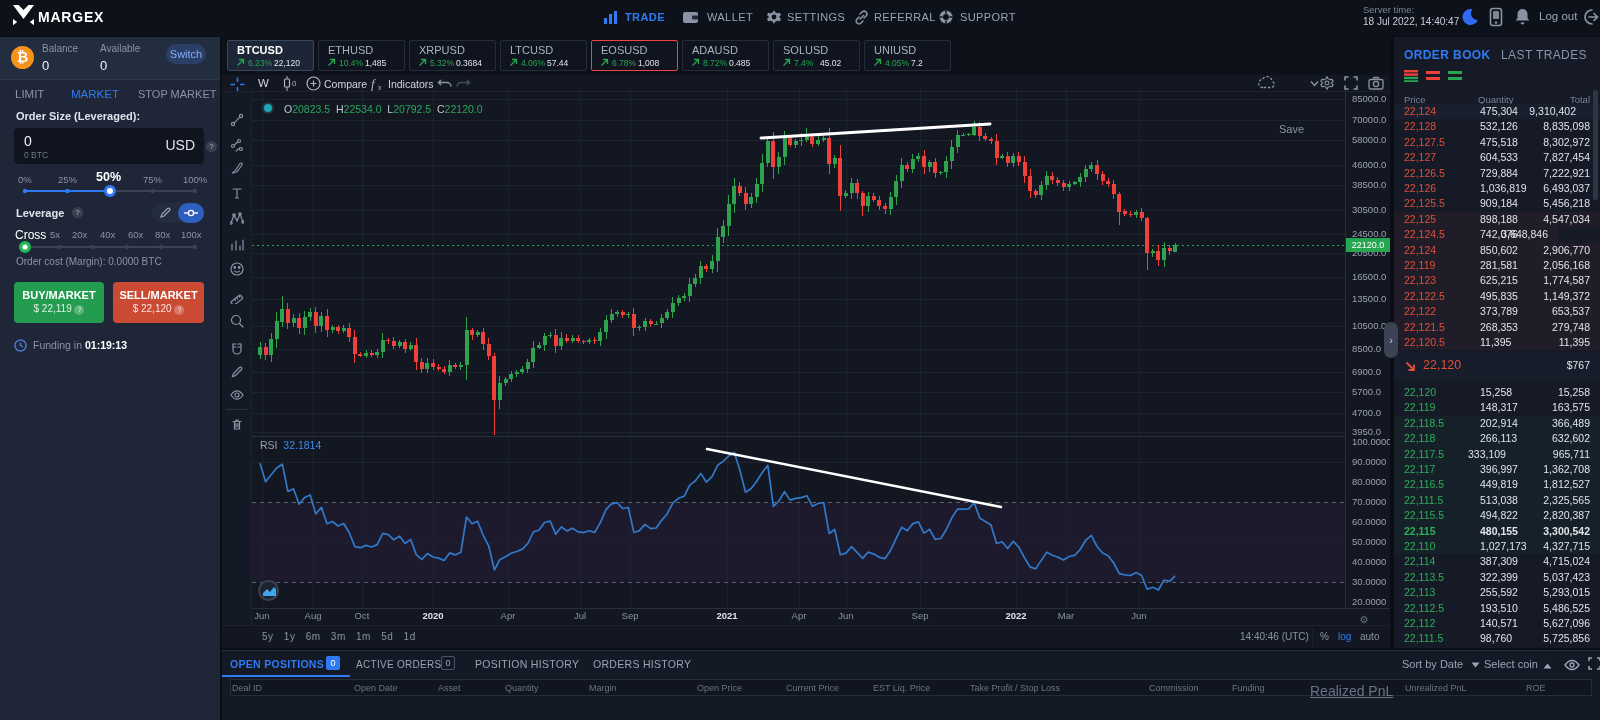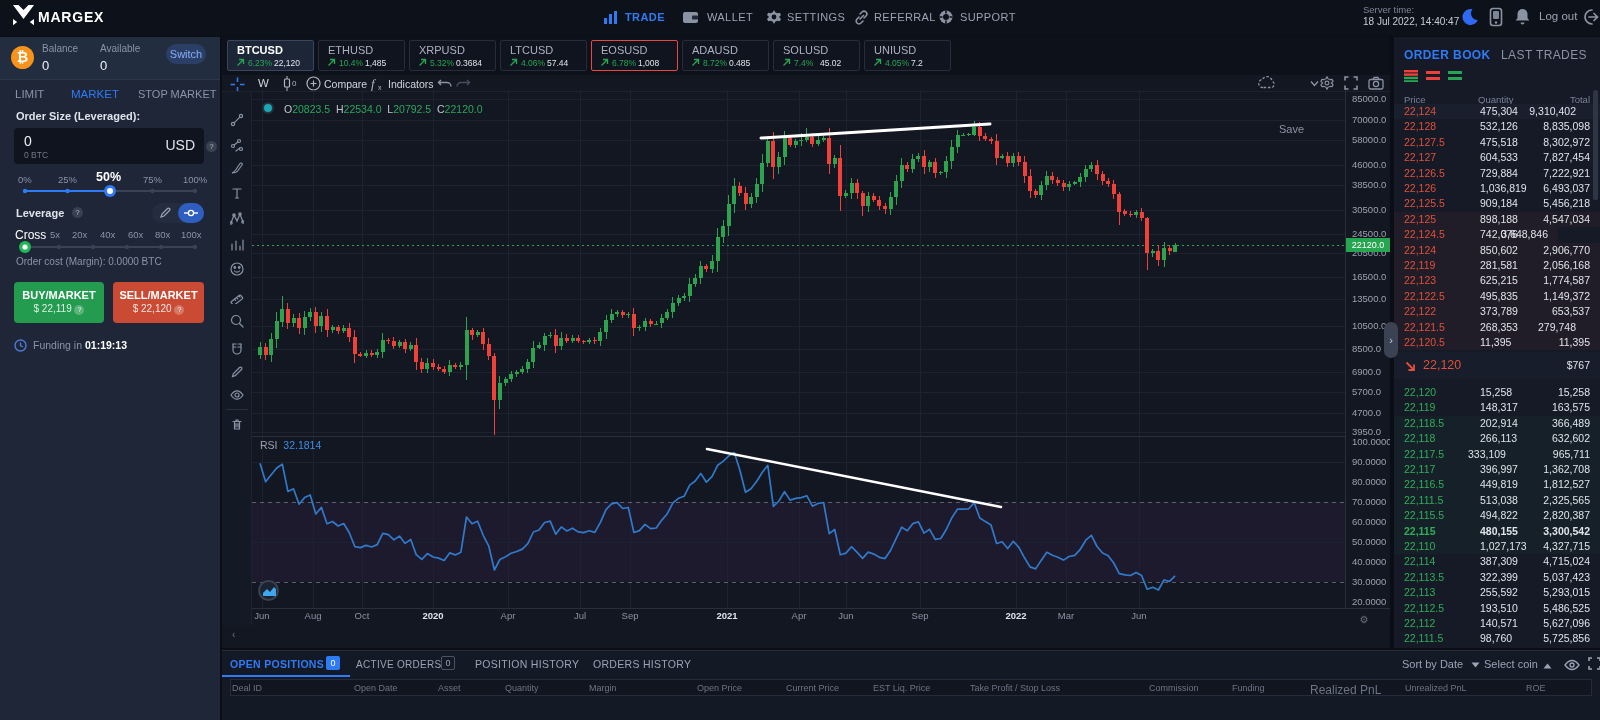--- a/index.html
+++ b/index.html
@@ -772,20 +772,28 @@
 <text x="1112" y="533" fill="#6a7280" font-size="10" text-anchor="middle" font-family="Liberation Sans, sans-serif">⚙</text>
 </svg>
 
 <div class="abs" style="left:40px;top:27px;width:12px;height:12px;border-radius:50%;background:#1ba7b5;border:2px solid #25323f;"></div>
 <div class="abs" style="left:62px;top:28px;font-size:10.5px;color:#c0c6d2;">O<span style="color:#2aa65c;">20823.5</span>&nbsp; H<span style="color:#2aa65c;">22534.0</span>&nbsp; L<span style="color:#2aa65c;">20792.5</span>&nbsp; C<span style="color:#2aa65c;">22120.0</span></div>
 <div class="abs" style="left:38px;top:364px;font-size:10.5px;color:#9aa0b0;">RSI &nbsp;<span style="color:#3d8ee8;">32.1814</span></div>
 <div class="abs" style="left:36px;top:505px;width:21px;height:21px;border-radius:50%;background:#1c2330;border:2px solid #3a4150;"></div>
 <svg class="abs" style="left:41px;top:512px;" width="13" height="9" viewBox="0 0 13 9">
         <path d="M0 9 L0 6 L4 2 L7 5 L11 0 L13 2 L13 9 Z" fill="#41a6f0"></path>
       </svg>
+<div class="abs" style="left:0;top:550px;width:1168px;height:23px;background:#131722;border-top:1px solid #1e222d;">
+ <div class="abs" style="left:40px;top:5px;font-size:10px;color:#8a93a3;letter-spacing:0.5px;word-spacing:7px;">5y 1y 6m 3m 1m 5d 1d</div>
+ <div class="abs" style="left:1018px;top:5px;font-size:10px;color:#8a93a3;">14:40:46 (UTC)</div>
+ <div class="abs" style="left:1098px;top:5px;font-size:10px;color:#8a93a3;">%</div>
+ <div class="abs" style="left:1116px;top:5px;font-size:10px;color:#2f7bf6;">log</div>
+ <div class="abs" style="left:1138px;top:5px;font-size:10px;color:#8a93a3;">auto</div>
+ <div class="abs" style="left:1090px;top:3px;width:1px;height:17px;background:#1e222d;"></div>
+</div>
 
 </div>
 <div class="abs" style="left:1394px;top:37px;width:206px;height:611px;background:#151a26;overflow:hidden;">
 
 <div class="abs" style="left:10px;top:11px;font-size:12px;font-weight:bold;color:#2f7bf6;letter-spacing:0.4px;">ORDER BOOK</div>
 <div class="abs" style="left:107px;top:11px;font-size:12px;color:#8b93a6;letter-spacing:0.4px;">LAST TRADES</div>
 <svg class="abs" style="left:10px;top:33px;" width="14" height="12" viewBox="0 0 14 12">
  <rect x="0" y="0" width="14" height="2.4" fill="#f0403a"></rect>
         <rect x="0" y="3.4" width="14" height="2.4" fill="#f0403a"></rect>
  <rect x="0" y="6.8" width="14" height="2.4" fill="#26a651"></rect>
@@ -869,21 +877,21 @@
         <span class="abs" style="right:10px;color:#dfe3ea;">1,149,372</span>
       </div>
 <div class="abs" style="left:0;top:267.2px;width:206px;height:15.4px;background:rgba(190,62,72,0.075);font-size:10.5px;line-height:15.4px;">
 <span class="abs" style="left:10px;color:#e0503a;">22,122</span>
         <span class="abs" style="left:86px;color:#dfe3ea;">373,789</span>
         <span class="abs" style="right:10px;color:#dfe3ea;">653,537</span>
       </div>
 <div class="abs" style="left:0;top:282.6px;width:206px;height:15.4px;background:rgba(190,62,72,0.075);font-size:10.5px;line-height:15.4px;">
 <span class="abs" style="left:10px;color:#e0503a;">22,121.5</span>
         <span class="abs" style="left:86px;color:#dfe3ea;">268,353</span>
-        <span class="abs" style="right:24px;color:#dfe3ea;">279,748</span>
+        <span class="abs" style="right:10px;color:#dfe3ea;">279,748</span>
       </div>
 <div class="abs" style="left:0;top:298.0px;width:206px;height:15.4px;background:rgba(190,62,72,0.075);font-size:10.5px;line-height:15.4px;">
 <span class="abs" style="left:10px;color:#e0503a;">22,120.5</span>
         <span class="abs" style="left:86px;color:#dfe3ea;">11,395</span>
         <span class="abs" style="right:10px;color:#dfe3ea;">11,395</span>
       </div>
 <div class="abs" style="left:0;top:315px;width:206px;height:27px;background:#181d2b;">
 <svg class="abs" style="left:11px;top:9px;" width="11" height="11" viewBox="0 0 11 11">
           <path d="M1.5 1.5 L9 9 M9 3.5 L9 9 L3.5 9" stroke="#e0503a" stroke-width="1.8" fill="none"></path>
         </svg>
@@ -1008,16 +1016,16 @@
 <div class="abs" style="left:132px;top:32px;font-size:9px;color:#6b7484;">Open Date</div>
 <div class="abs" style="left:216px;top:32px;font-size:9px;color:#6b7484;">Asset</div>
 <div class="abs" style="left:283px;top:32px;font-size:9px;color:#6b7484;">Quantity</div>
 <div class="abs" style="left:367px;top:32px;font-size:9px;color:#6b7484;">Margin</div>
 <div class="abs" style="left:475px;top:32px;font-size:9px;color:#6b7484;">Open Price</div>
 <div class="abs" style="left:564px;top:32px;font-size:9px;color:#6b7484;">Current Price</div>
 <div class="abs" style="left:651px;top:32px;font-size:9px;color:#6b7484;">EST Liq. Price</div>
 <div class="abs" style="left:748px;top:32px;font-size:9px;color:#6b7484;">Take Profit / Stop Loss</div>
 <div class="abs" style="left:927px;top:32px;font-size:9px;color:#6b7484;">Commission</div>
 <div class="abs" style="left:1010px;top:32px;font-size:9px;color:#6b7484;">Funding</div>
-<div class="abs" style="left:1088px;top:32px;font-size:12px;color:#6b7484;">Realized PnL</div>
+<div class="abs" style="left:1088px;top:32px;font-size:14px;color:#6b7484;text-decoration:underline;">Realized PnL</div>
 <div class="abs" style="left:1183px;top:32px;font-size:9px;color:#6b7484;">Unrealized PnL</div>
 <div class="abs" style="left:1304px;top:32px;font-size:9px;color:#6b7484;">ROE</div>
 </div>
 </div>
 </body></html>

